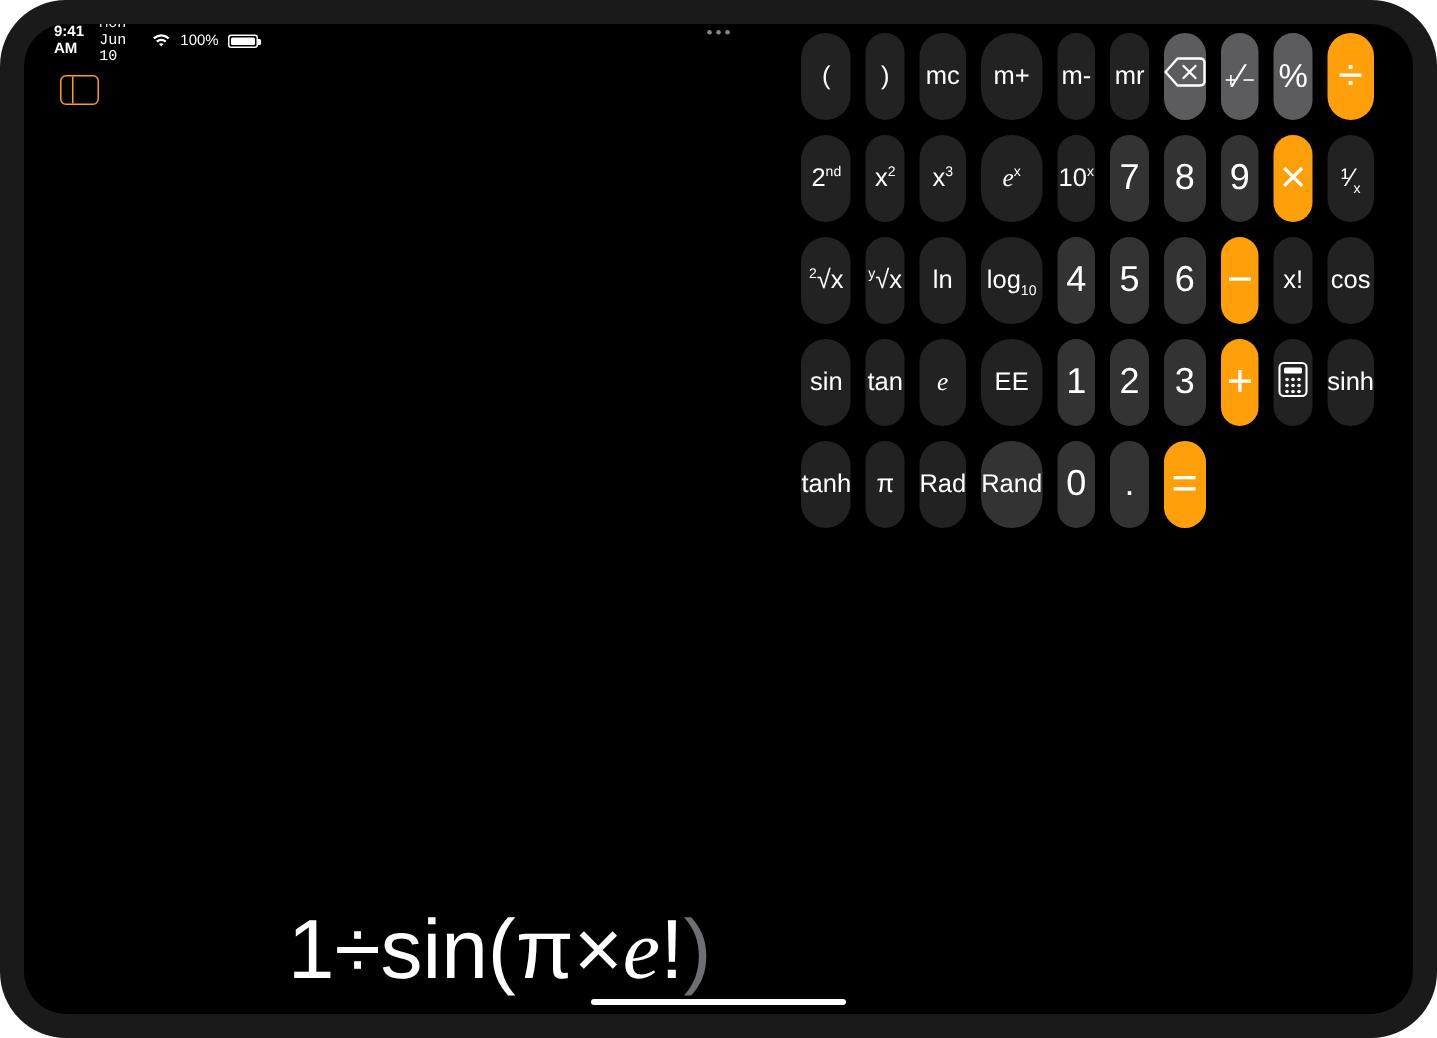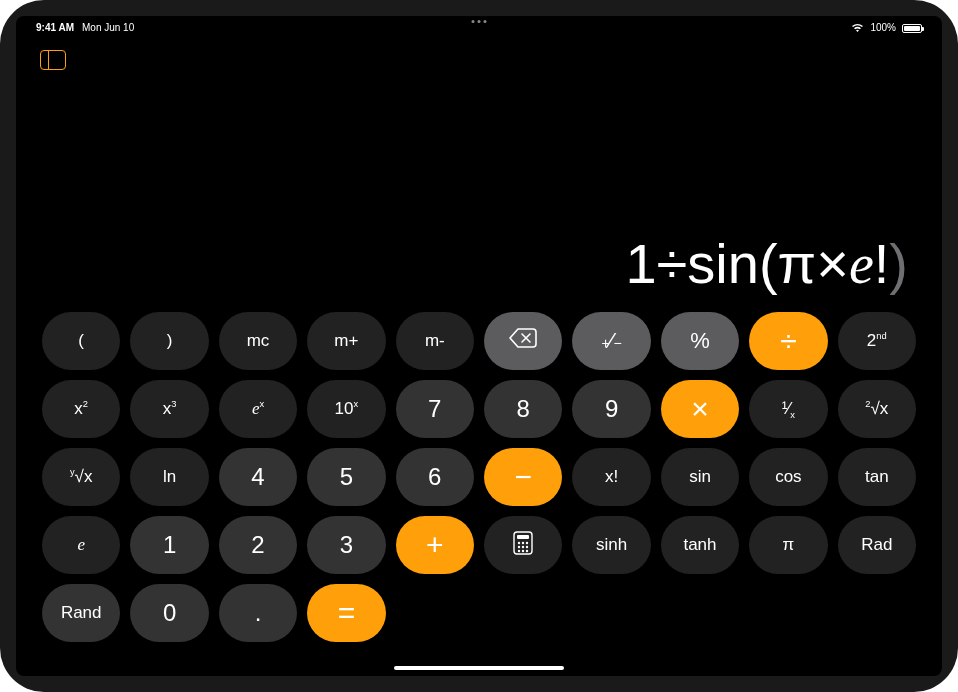--- a/index.html
+++ b/index.html
@@ -7,39 +7,39 @@
   .device {
     width: 958px; height: 692px;
     background: #1a1a1a;
     border-radius: 44px;
     padding: 16px;
     position: relative;
   }
   .screen {
     width: 100%; height: 100%;
     background: #000;
-    border-radius: 8px;
+    border-radius: 28px;
     position: relative;
     overflow: hidden;
     display: flex;
-    flex-direction: column;
+    flex-direction: row;
   }
   
   .statusbar {
     display: flex;
     justify-content: space-between;
     align-items: center;
     color: #fff;
     font-size: 10px;
     padding: 4px 20px 0 20px;
     height: 18px;
   }
   .statusbar .left { display: flex; gap: 8px; align-items: center; }
-  .statusbar .right { display: flex; gap: 6px; align-items: flex-end; }
-  .date { font-size: 10px; font-weight: 400; }
+  .statusbar .right { display: flex; gap: 6px; align-items: center; }
+  .date { font-size: 10px; font-weight: 400; font-family: Liberation Mono, monospace; }
   .time { font-size: 10px; font-weight: 600; }
   .ellipsis-dots {
     position: absolute;
     top: 4px; left: 50%; transform: translateX(-50%);
     display: flex; gap: 3px;
   }
   .ellipsis-dots span { width: 3px; height: 3px; background: #888; border-radius: 50%; display:block; }
   .wifi-icon, .battery-icon { display: inline-flex; align-items: center; }
   .battery {
     width: 20px; height: 9px; border: 1px solid #fff; border-radius: 2px; position: relative;
@@ -160,20 +160,23 @@
         </div>
         <div class="key sci">
           <span>mc</span>
         </div>
         <div class="key sci">
           <span>m+</span>
         </div>
         <div class="key sci">
           <span>m-</span>
         </div>
+        <div class="key sci">
+          <span>mr</span>
+        </div>
         <div class="key ctl">
           <span><svg width="28" height="20" viewBox="0 0 28 20">
               <path d="M9 1 H24 Q27 1 27 4 V16 Q27 19 24 19 H9 L1 10 Z" fill="none" stroke="#fff" stroke-width="1.6" stroke-linejoin="round"></path>
               <path d="M13 6 L21 14 M21 6 L13 14" stroke="#fff" stroke-width="1.6" stroke-linecap="round"></path>
             </svg></span>
         </div>
         <div class="key ctl">
           <span class="html-label"><span style="font-size:14px">+</span>⁄<span style="font-size:14px">−</span></span>
         </div>
         <div class="key ctl">
@@ -214,46 +217,52 @@
         </div>
         <div class="key sci">
           <span class="html-label"><sup>2</sup>√x</span>
         </div>
         <div class="key sci">
           <span class="html-label"><sup>y</sup>√x</span>
         </div>
         <div class="key sci">
           <span>ln</span>
         </div>
+        <div class="key sci">
+          <span class="html-label">log<sub>10</sub></span>
+        </div>
         <div class="key num">
           <span>4</span>
         </div>
         <div class="key num">
           <span>5</span>
         </div>
         <div class="key num">
           <span>6</span>
         </div>
         <div class="key op">
           <span>−</span>
         </div>
         <div class="key sci">
           <span>x!</span>
         </div>
         <div class="key sci">
+          <span>cos</span>
+        </div>
+        <div class="key sci">
           <span>sin</span>
         </div>
         <div class="key sci">
-          <span>cos</span>
-        </div>
-        <div class="key sci">
           <span>tan</span>
         </div>
         <div class="key sci">
           <span class="html-label"><span class="ital">e</span></span>
+        </div>
+        <div class="key sci">
+          <span>EE</span>
         </div>
         <div class="key num">
           <span>1</span>
         </div>
         <div class="key num">
           <span>2</span>
         </div>
         <div class="key num">
           <span>3</span>
         </div>

